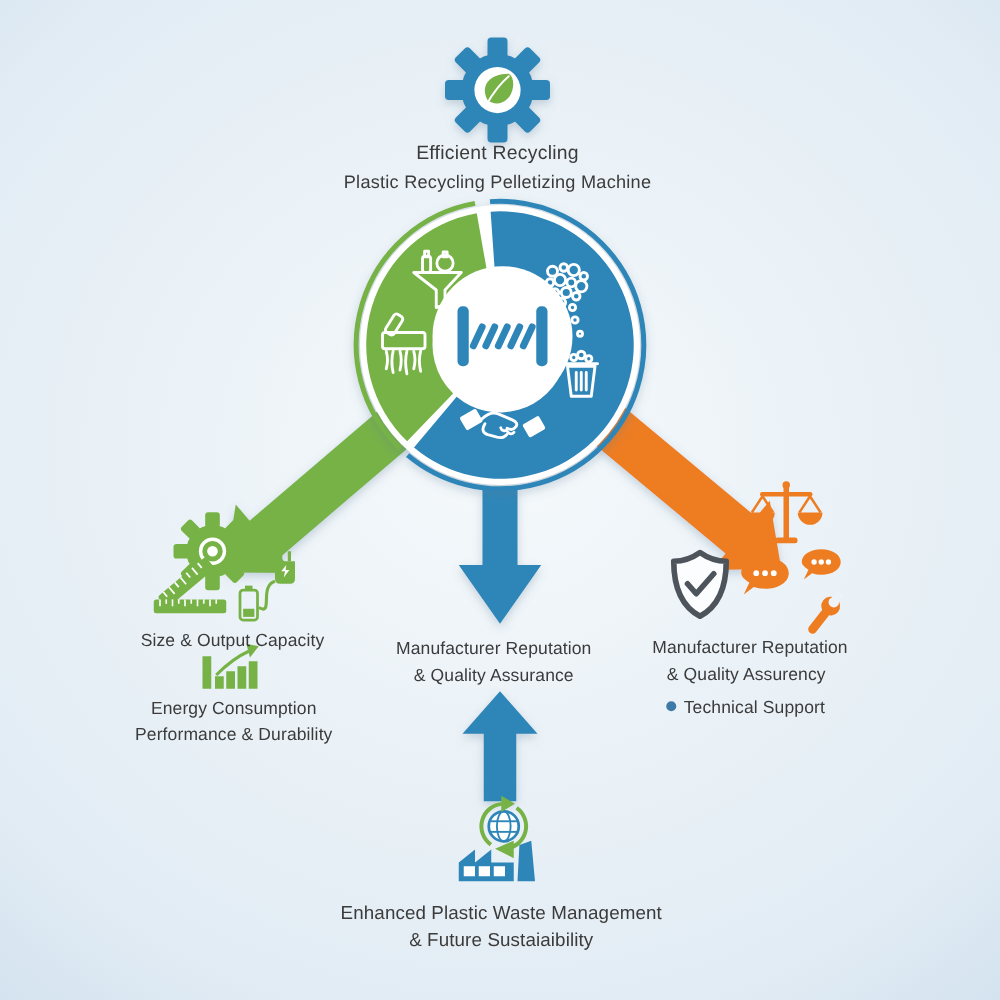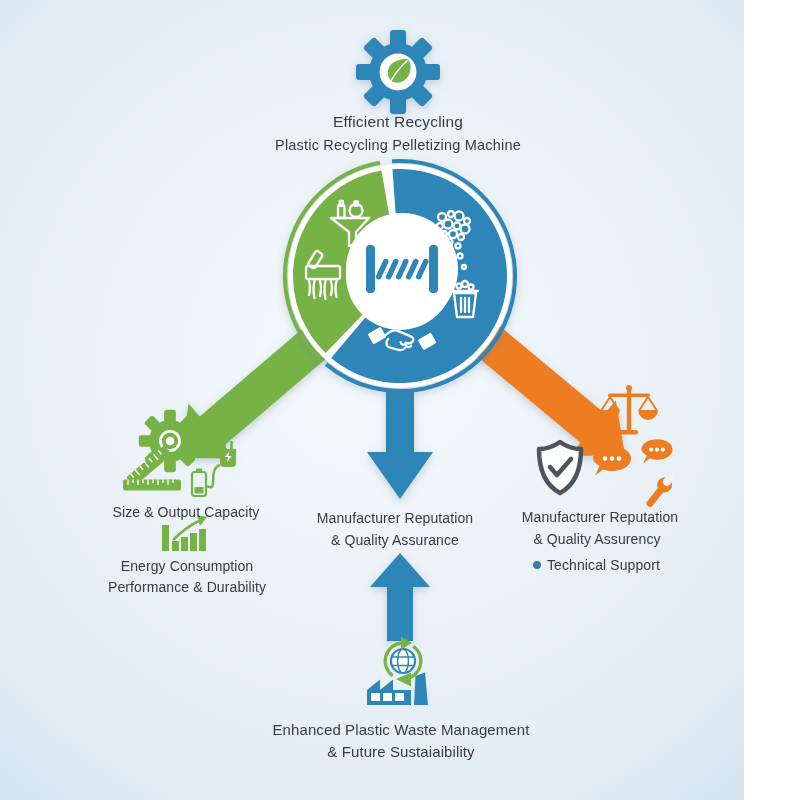--- a/index.html
+++ b/index.html
@@ -1,25 +1,24 @@
 <!DOCTYPE html>
 <html style="--green: #77b246; --blue: #2e86b8; --orange: #ee7d22; --gray: #4d545b; --text: #3b3b3b; --bullet: #3d7aa8; --bg-center: #f5f9fb; --bg-edge: #aecbe3;"><head>
 <meta charset="utf-8">
 <style>
   html,body{margin:0;padding:0;}
   body{
     width:800px;height:800px;overflow:hidden;
     font-family:"Liberation Sans", sans-serif;
   }
   .canvas{
-    position:relative;width:700px;height:800px;
+    position:relative;width:800px;height:800px;
     background:
       radial-gradient(ellipse 120% 110% at 50% 45%,
         var(--bg-center) 0%, #e2ecf4 52%, var(--bg-edge) 100%);
-    padding-left: 44px;
   }
   svg{position:absolute;left:0;top:0;}
   text{fill:var(--text);}
   .t-title{font-size:15.5px;letter-spacing:.2px;}
   .t-subtitle{font-size:14.5px;letter-spacing:.2px;}
   .t-label{font-size:14px;letter-spacing:.1px;}
   .t-label-lg{font-size:15px;letter-spacing:.1px;}
   .wicon{stroke:#fff;stroke-width:2.3;fill:none;stroke-linecap:round;stroke-linejoin:round;}
 </style>
 </head>

